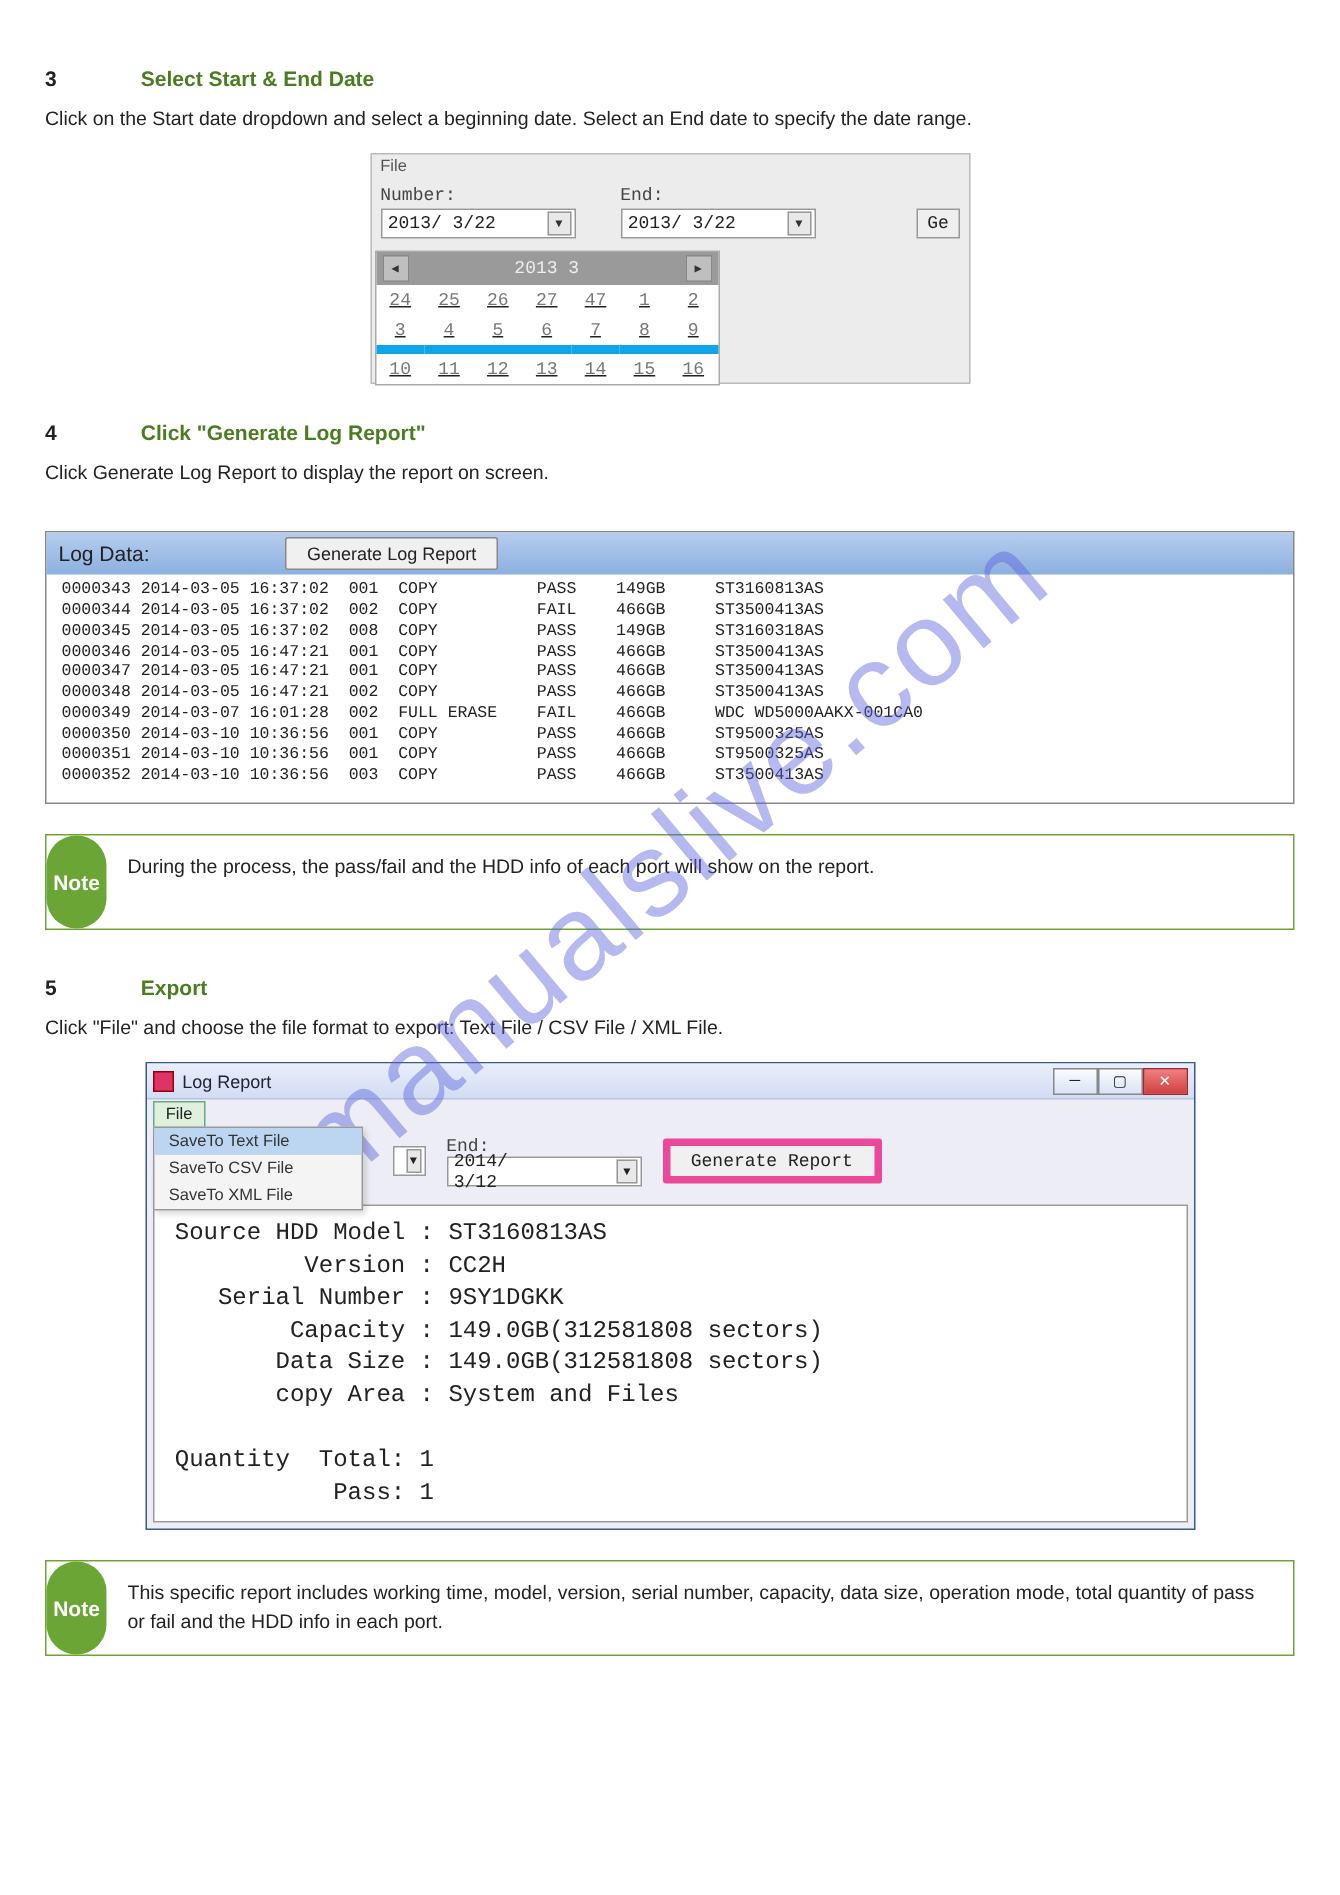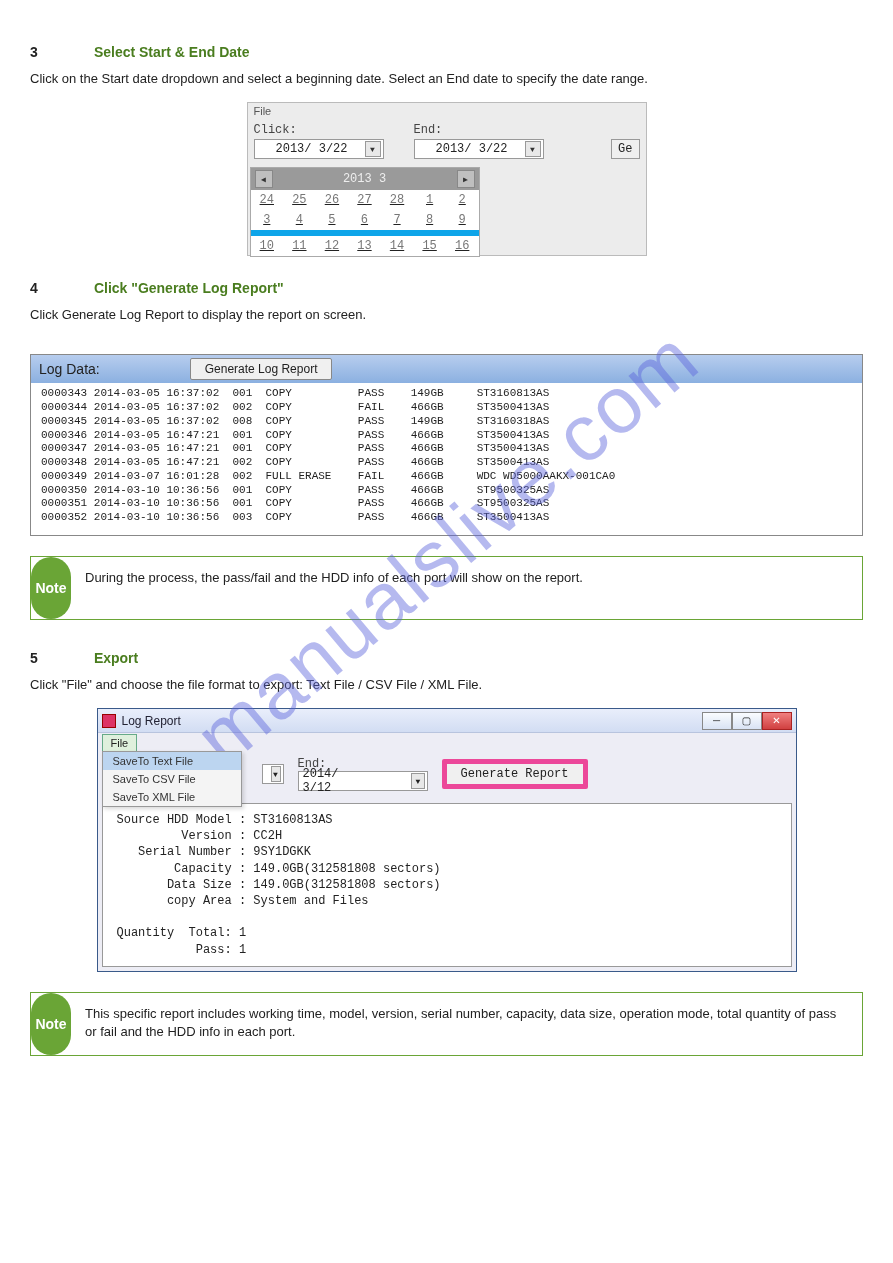--- a/index.html
+++ b/index.html
@@ -37,21 +37,21 @@
     background: #ececec;
     font-family: "Courier New", monospace;
     font-size: 12px;
   }
   .fig1 .menubar { padding: 2px 6px; color:#555; font-family:Arial; font-size:11px;}
   .fig1 .daterow { padding: 4px 6px 8px 6px; display:flex; gap:30px; align-items:flex-end;}
   .fig1 .dblock { display:flex; flex-direction:column; }
   .fig1 .dlabel { font-size:12px; color:#444; margin-bottom:2px;}
   .fig1 .dropdown {
     display:flex; align-items:center; background:#fff; border:1px solid #999;
-    padding:1px 2px 1px 21px; width:130px; height:20px; font-size:12px;
+    padding:1px 2px 1px 4px; width:130px; height:20px; font-size:12px;
   }
   .fig1 .dropdown .arrow { margin-left:auto; width:16px;height:16px;background:#e8e8e8;border:1px solid #999;display:flex;align-items:center;justify-content:center;font-size:8px;color:#333;}
   .fig1 .genbtn { margin-left:auto; padding:2px 6px; background:#efefef;border:1px solid #999; height:20px; font-size:12px;}
   .fig1 .calpop {
     width: 230px; margin-left:2px; margin-bottom:-2px;
     border:1px solid #aaa; background:#fff;
   }
   .fig1 .calhead {
     height:22px;background:#9a9a9a;color:#fff;display:flex;align-items:center;
     font-size:12px;
@@ -115,40 +115,40 @@
   .reportwin .menupop .item.hov{background:#bcd5f0;}
   .reportwin .ctrlrow{
     display:flex;align-items:center;gap:14px;padding:0 14px 8px 14px;margin-top:-50px;margin-left:150px;
   }
   .reportwin .ctrlrow .dd{display:flex;align-items:center;background:#fff;border:1px solid #999;height:20px;padding:0 2px 0 4px;font-family:"Courier New",monospace;font-size:12px;}
   .reportwin .ctrlrow .dd .ar{margin-left:4px;width:16px;height:16px;background:#e8e8e8;border:1px solid #999;display:flex;align-items:center;justify-content:center;font-size:8px;}
   .reportwin .ctrlrow .lbl{font-family:"Courier New",monospace;font-size:12px;color:#444;}
   .reportwin .ctrlrow .btn{padding:3px 14px;background:#f0f0f0;border:5px solid #ec4899;border-radius:2px;font-family:"Courier New",monospace;font-size:12px;}
   .reportwin .textarea{
     margin:4px;border:1px solid #999;background:#fff;padding:8px 14px;
-    font-family:"Courier New",monospace;font-size:12px;line-height:1.35;white-space:pre;
+    font-family:"Courier New",monospace;font-size:16px;line-height:1.35;white-space:pre;
     color:#222;
   }
 </style>
 </head>
 <body>
 
 <div class="watermark">manualslive.com</div>
 
 <div class="heading">
   <span class="num">3</span>
   <span class="txt">Select Start &amp; End Date</span>
 </div>
 <div class="body-text">Click on the Start date dropdown and select a beginning date. Select an End date to specify the date range.</div>
 
 <div class="fig1">
   <div class="menubar">File</div>
   <div class="daterow">
     <div class="dblock">
-      <div class="dlabel">Click:</div>
+      <div class="dlabel">Number:</div>
       <div class="dropdown">
         <span>2013/ 3/22</span>
         <span class="arrow">▼</span>
       </div>
     </div>
     <div class="dblock">
       <div class="dlabel">End:</div>
       <div class="dropdown">
         <span>2013/ 3/22</span>
         <span class="arrow">▼</span>
@@ -162,21 +162,21 @@
       <div class="ttl">2013   3</div>
       <div class="nav">▶</div>
     </div>
     <table>
       <tbody>
           <tr>
         <td>24</td>
         <td>25</td>
         <td>26</td>
         <td>27</td>
-        <td>28</td>
+        <td>47</td>
         <td>1</td>
         <td>2</td>
       </tr>
       <tr>
         <td>3</td>
         <td>4</td>
         <td>5</td>
         <td>6</td>
         <td>7</td>
         <td>8</td>

